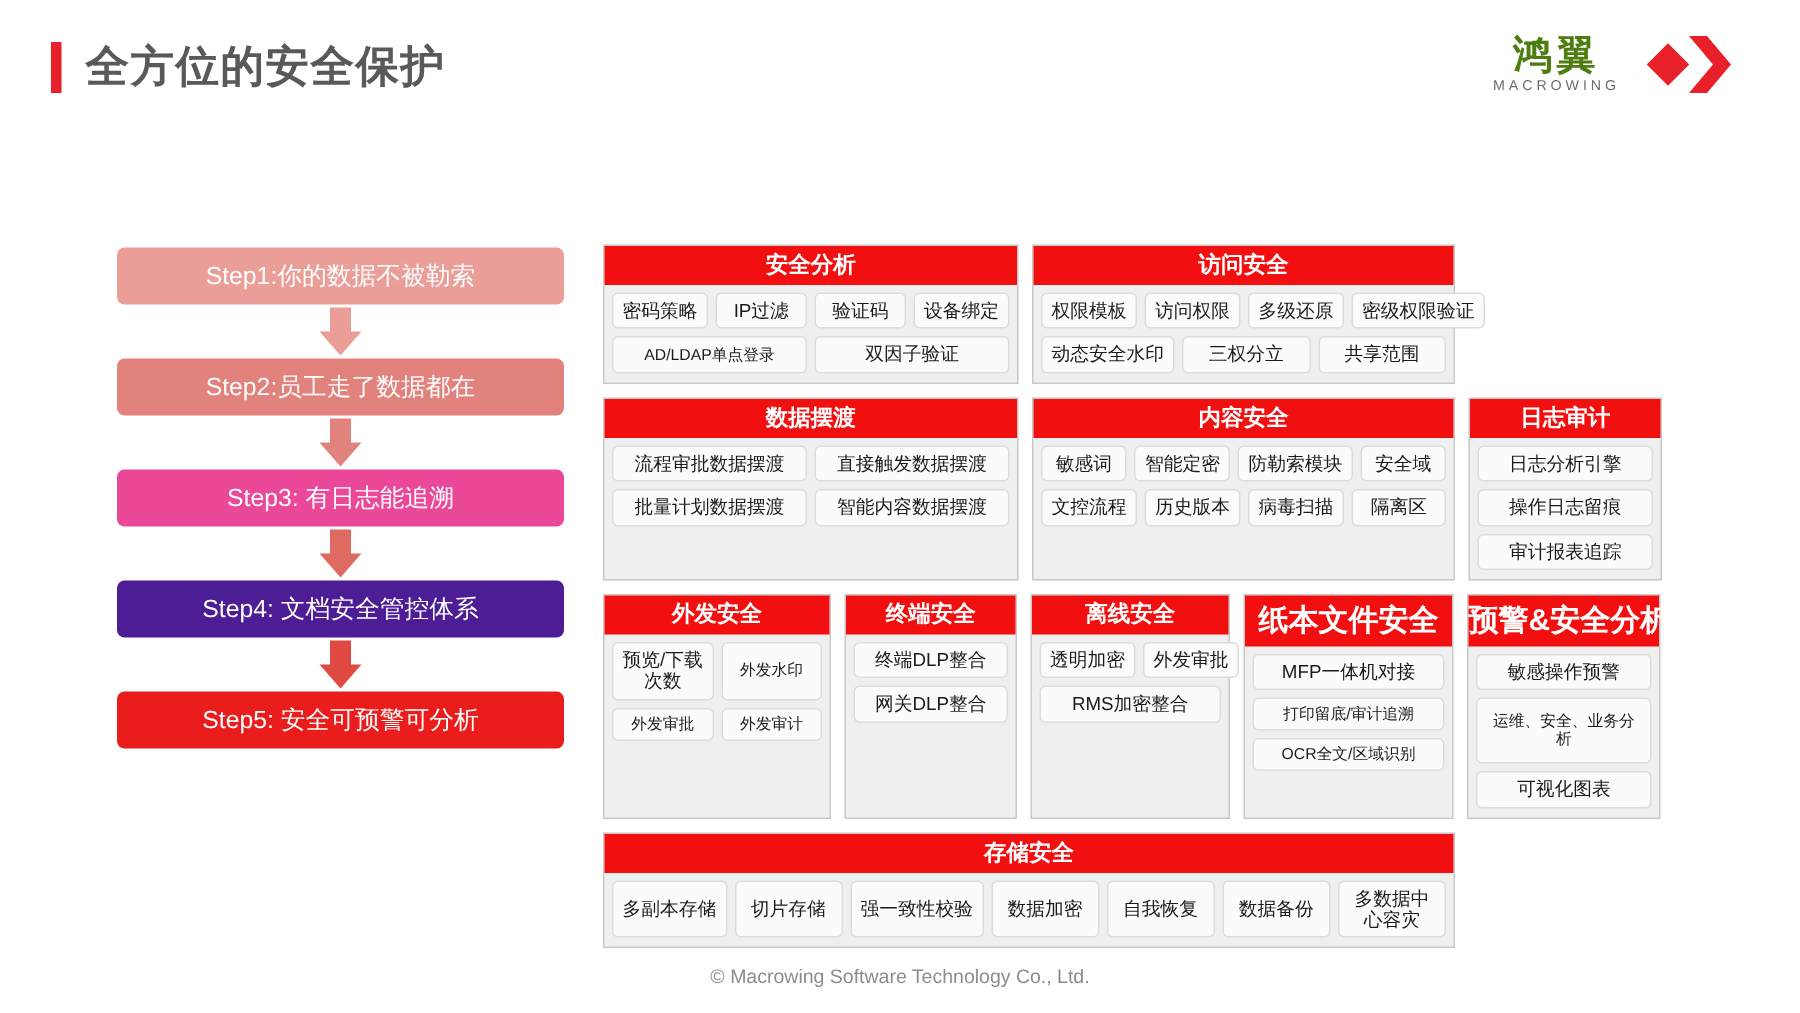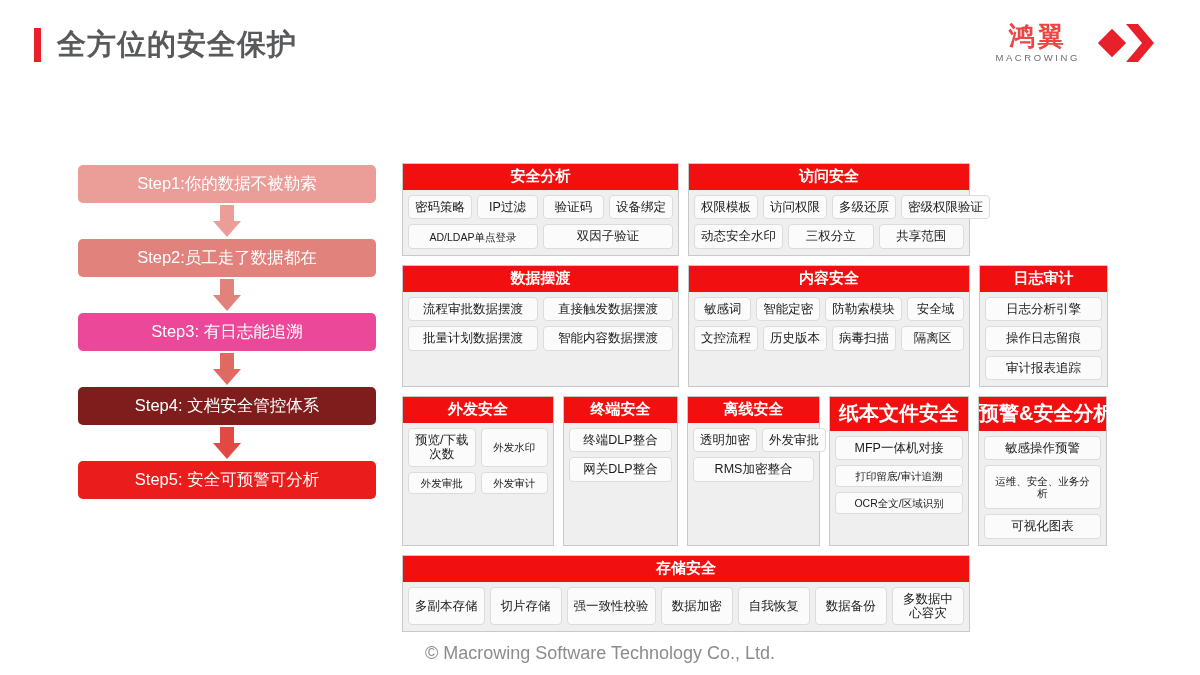--- a/index.html
+++ b/index.html
@@ -14,21 +14,21 @@
   
   #header { position: absolute; left: 0; top: 0; width: 1200px; height: 95px; }
   #title-bar { position: absolute; left: 34px; top: 28px; width: 7px; height: 34px; background: #e8202a; }
   #page-title {
     position: absolute; left: 57px; top: 25px;
     font-size: 29px; font-weight: bold; color: #58595b;
     letter-spacing: 1px; white-space: nowrap;
   }
   #logo { position: absolute; right: 36px; top: 17px; height: 52px; display: flex; align-items: center; gap: 10px; }
   #logo-text { display: flex; flex-direction: column; align-items: center; line-height: 1; }
-  #logo-cn { font-size: 26px; font-weight: bold; color: #ef4444; letter-spacing: 3px; }
+  #logo-cn { font-size: 26px; font-weight: bold; color: #4d7c0f; letter-spacing: 3px; }
   #logo-en { font-size: 9.5px; color: #6d6e71; letter-spacing: 2.6px; margin-top: 4px; }
   #logo-mark { display: flex; align-items: center; gap: 2px; }
 
   
   #steps { position: absolute; left: 78px; top: 165px; width: 298px; }
   .step-box {
     height: 38px; border-radius: 5px; display: flex;
     align-items: center; justify-content: center;
     color: #ffffff; font-size: 16.5px; white-space: nowrap;
   }
@@ -62,21 +62,21 @@
     display: flex; align-items: center; justify-content: center;
     padding: 4px 6px; line-height: 1.15; flex: 1; white-space: nowrap;
   }
   .chip.wrap { white-space: normal; }
   .chip.sm { font-size: 10.5px; }
   .chip.tall { min-height: 44px; }
 
   
   #footer {
     position: absolute; left: 0; top: 643px; width: 1200px;
-    text-align: center; font-size: 18px; color: #8b8c8e;
+    text-align: center; font-size: 13px; color: #8b8c8e;
   }
 </style>
 </head>
 <body>
 
 <div id="slide">
 
   <div id="header">
     <div id="title-bar"></div>
     <div id="page-title">全方位的安全保护</div>
@@ -116,21 +116,21 @@
       </div>
       <div class="step-box" style="background: #ec4899;">
         <span>Step3: 有日志能追溯</span>
       </div>
       <div class="arrow-wrap">
         <div class="arrow" style="color: rgb(222, 106, 98);">
           <div class="stem" style="background: rgb(222, 106, 98);"></div>
           <div class="head"></div>
         </div>
       </div>
-      <div class="step-box" style="background: #7f1d1d;">
+      <div class="step-box" style="background: #4c1d95;">
         <span>Step4: 文档安全管控体系</span>
       </div>
       <div class="arrow-wrap">
         <div class="arrow" style="color: rgb(224, 74, 66);">
           <div class="stem" style="background: rgb(224, 74, 66);"></div>
           <div class="head"></div>
         </div>
       </div>
       <div class="step-box" style="background: rgb(234, 28, 28);">
         <span>Step5: 安全可预警可分析</span>

